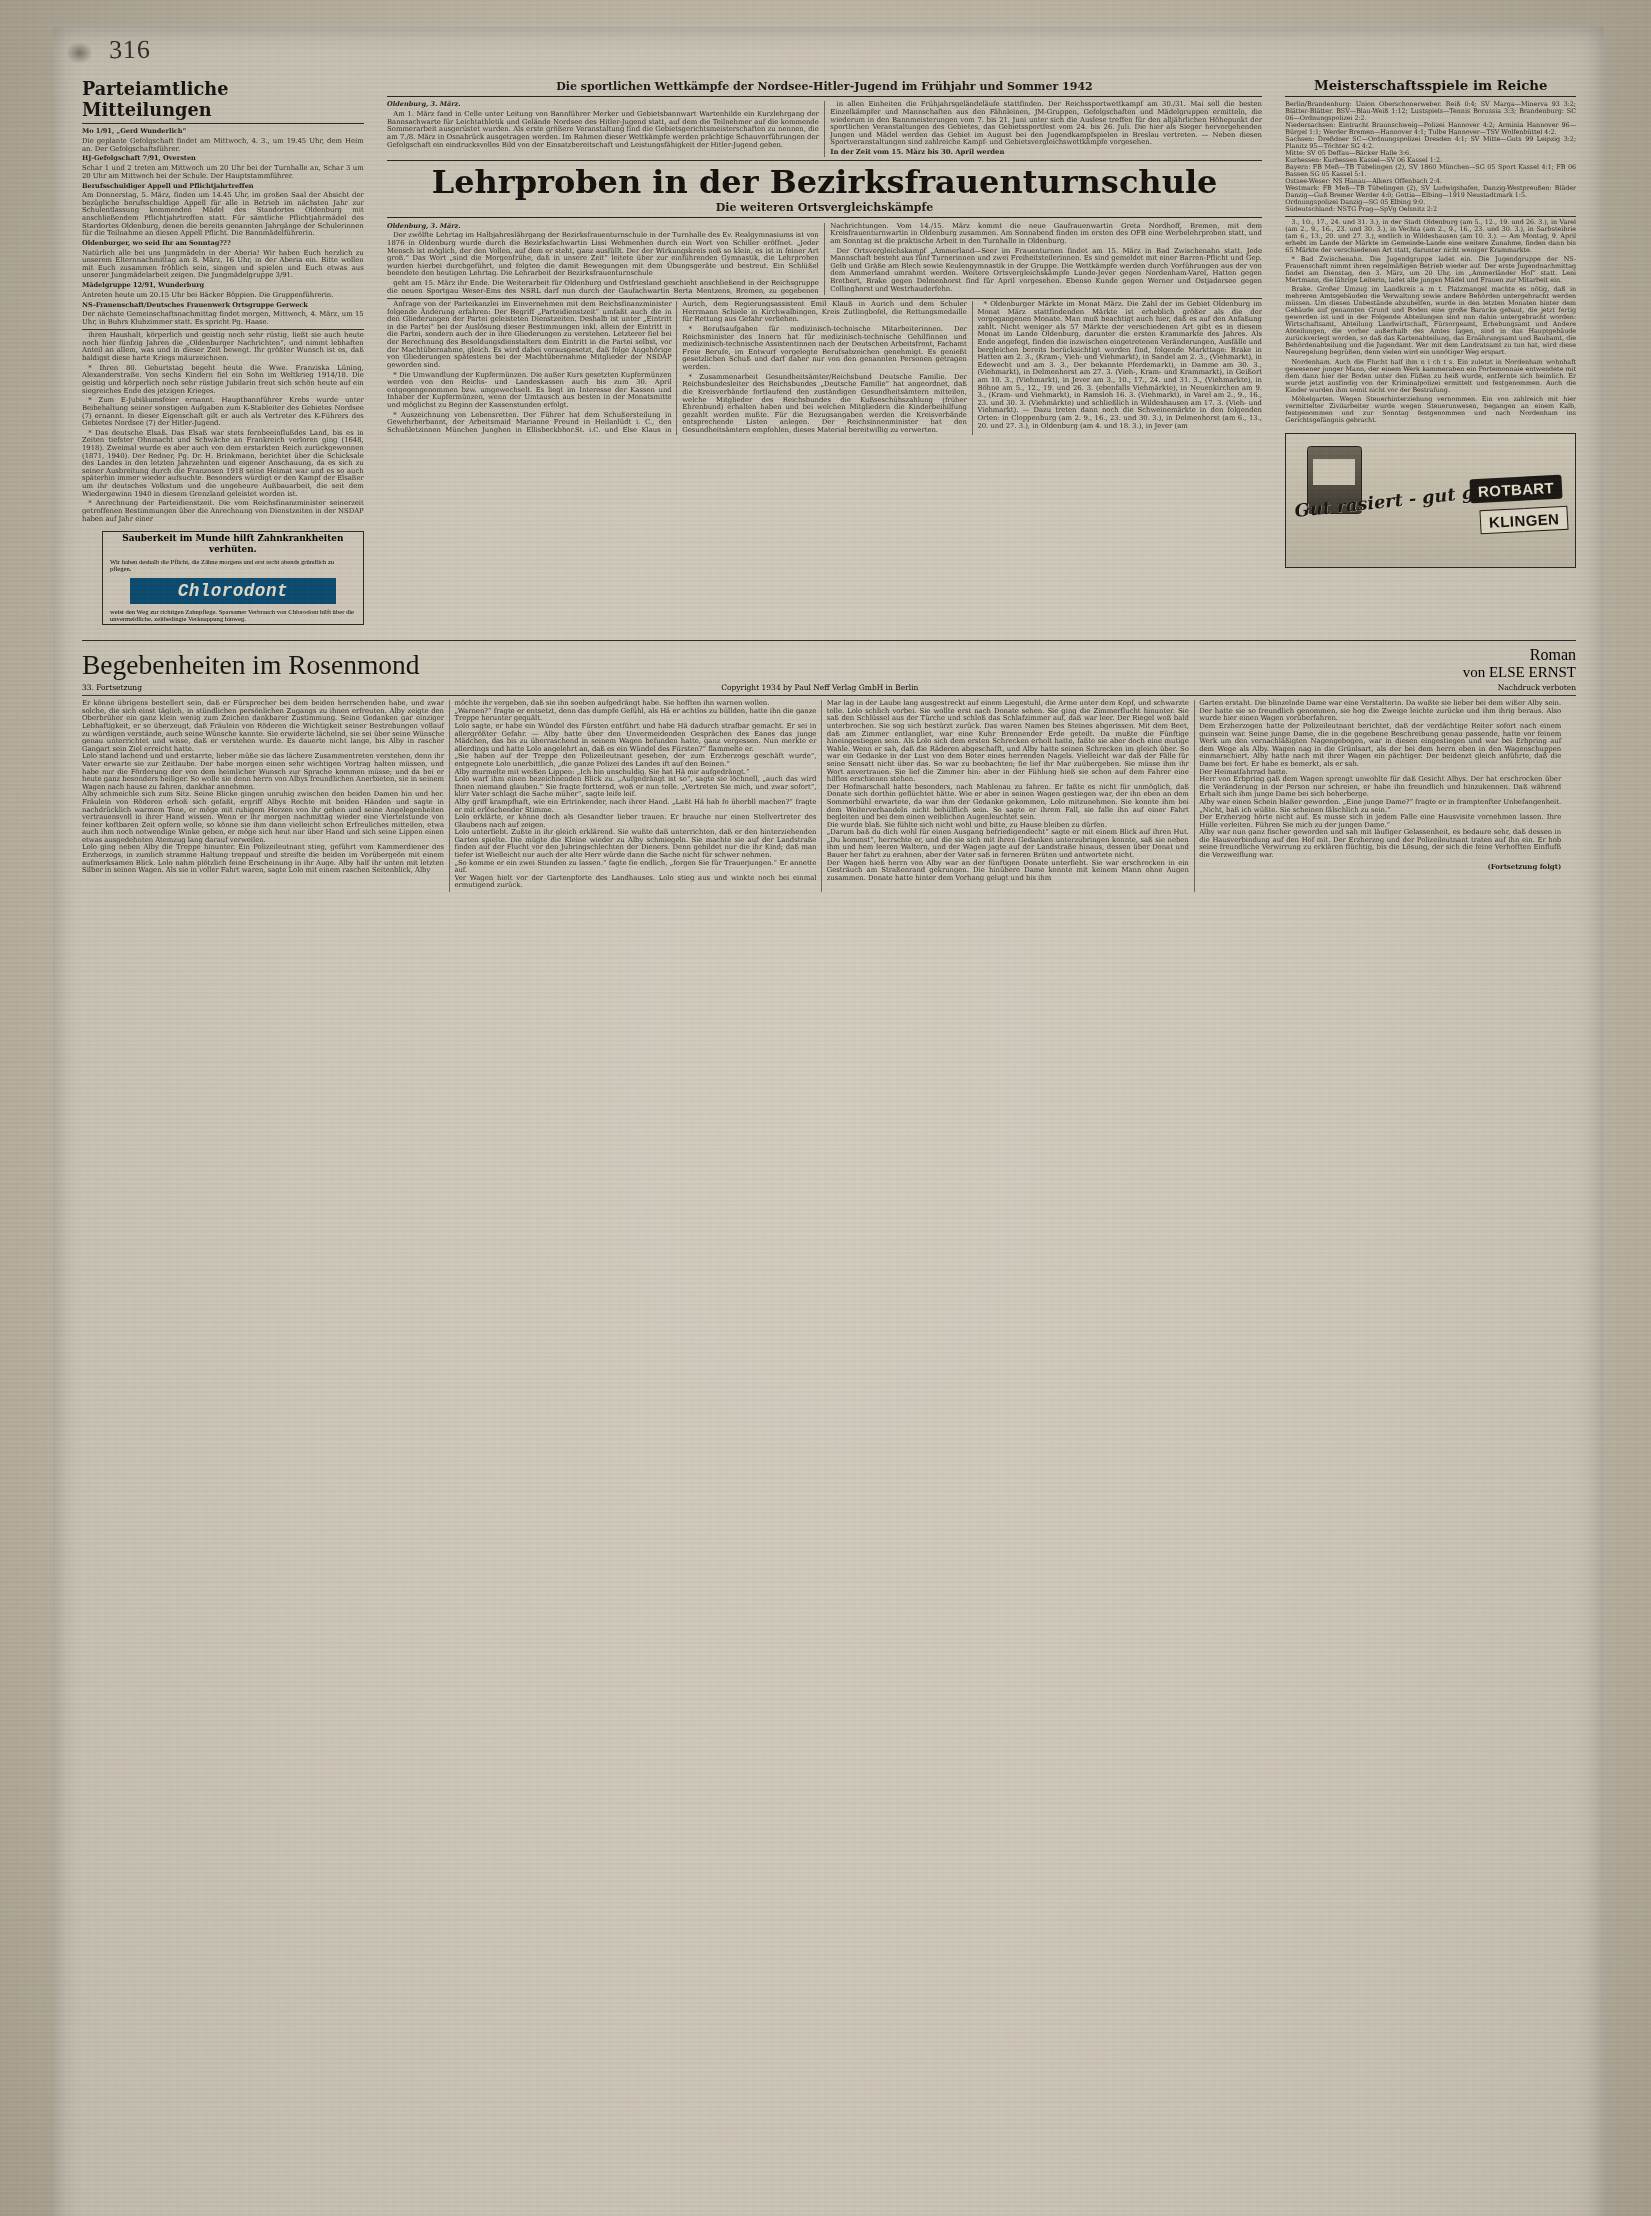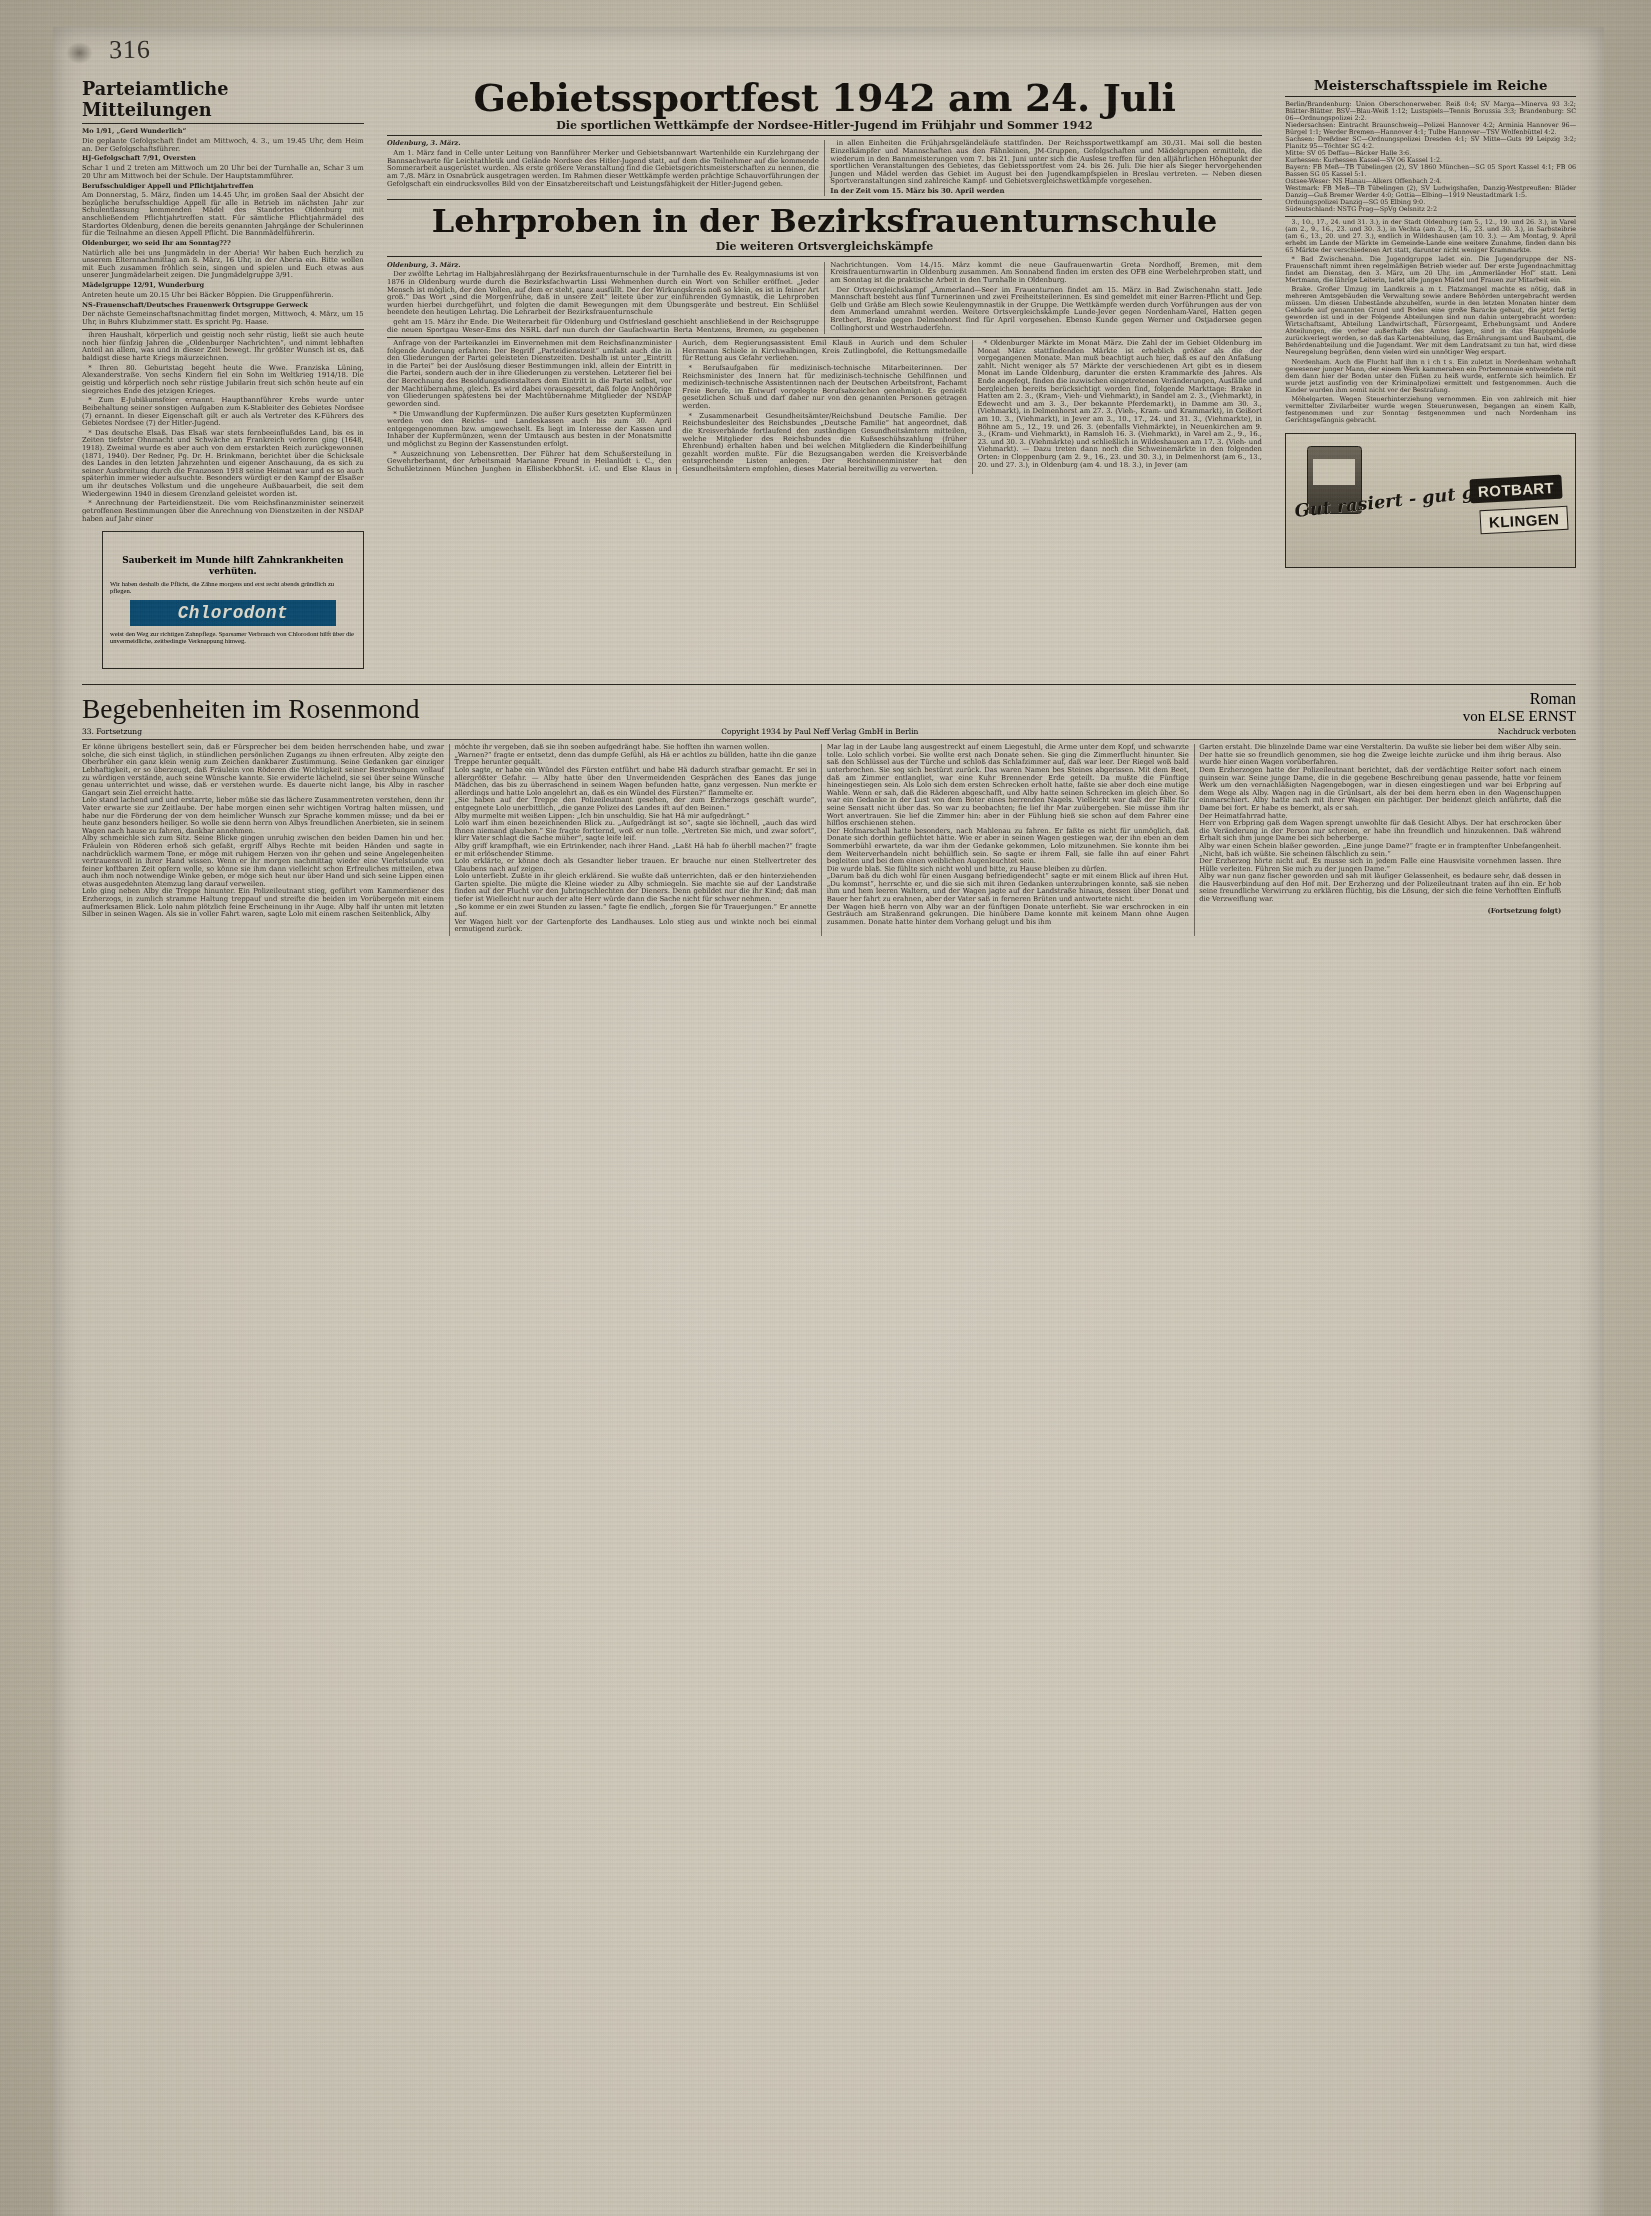--- a/index.html
+++ b/index.html
@@ -83,21 +83,21 @@
     font-family:"DejaVu Serif",serif;font-weight:bold;
     font-size:32px;line-height:34px;text-align:center;color:#14110d;
   }
   .dateline{font-style:italic;font-size:6.6px;}
   .twocol-inner{column-count:2;column-gap:11.5px;column-rule:0.4px solid #6b655a;}
   .threecol-inner{column-count:3;column-gap:10.6px;column-rule:0.4px solid #6b655a;}
   .vrule{width:0.4px;background:#6b655a;}
   
   .ad-box{
     border:1.3px solid #2a2620;
-    padding:23px 7px;margin-top:8px;background:rgba(205,198,183,.5);
+    padding:1px 7px;margin-top:8px;background:rgba(205,198,183,.5);
     text-align:center;
     margin-left:20px;
   }
   .ad-head{font-weight:bold;font-size:8.9px;line-height:10.6px;font-family:"DejaVu Serif",serif;}
   .ad-body{font-size:6.6px;line-height:7.5px;text-align:left;margin-top:3.5px;}
   .chloro{
     margin:5.3px auto 4.4px auto;
     background:#0c4a6e;color:#ded8c8;
     font-family:Liberation Mono, monospace;
     font-style:italic;font-weight:bold;font-size:17.7px;
@@ -208,21 +208,20 @@
           <div class="ad-head">Sauberkeit im Munde hilft Zahnkrankheiten verhüten.</div>
           <div class="ad-body">Wir haben deshalb die Pflicht, die Zähne morgens und erst recht abends gründlich zu pflegen.</div>
           <div class="chloro">Chlorodont</div>
           <div class="ad-body">weist den Weg zur richtigen Zahnpflege. Sparsamer Verbrauch von Chlorodont hilft über die unvermeidliche, zeitbedingte Verknappung hinweg.</div>
         </div>
       </div>
 
       <div class="vrule"></div>
 
       <div class="colB">
-        <div class="banner">Gebietssportfest 1942 am 24. Juli</div>
         <div class="banner-sub">Die sportlichen Wettkämpfe der Nordsee-Hitler-Jugend im Frühjahr und Sommer 1942</div>
         <div class="rule"></div>
         <div class="twocol-inner col-text">
           <p class="noind"><span class="b dateline">Oldenburg, 3. März.</span></p>
           <p>Am 1. März fand in Celle unter Leitung von Bannführer Merker und Gebietsbannwart Wartenhilde ein Kurzlehrgang der Bannsachwarte für Leichtathletik und Gelände Nordsee des Hitler-Jugend statt, auf dem die Teilnehmer auf die kommende Sommerarbeit ausgerüstet wurden. Als erste größere Veranstaltung find die Gebietsgerichtsmeisterschaften zu nennen, die am 7./8. März in Osnabrück ausgetragen werden. Im Rahmen dieser Wettkämpfe werden prächtige Schauvorführungen der Gefolgschaft ein eindrucksvolles Bild von der Einsatzbereitschaft und Leistungsfähigkeit der Hitler-Jugend geben.</p>
           <p>in allen Einheiten die Frühjahrsgeländeläufe stattfinden. Der Reichssportwettkampf am 30./31. Mai soll die besten Einzelkämpfer und Mannschaften aus den Fähnleinen, JM-Gruppen, Gefolgschaften und Mädelgruppen ermitteln, die wiederum in den Bannmeisterungen vom 7. bis 21. Juni unter sich die Auslese treffen für den alljährlichen Höhepunkt der sportlichen Veranstaltungen des Gebietes, das Gebietssportfest vom 24. bis 26. Juli. Die hier als Sieger hervorgehenden Jungen und Mädel werden das Gebiet im August bei den Jugendkampfspielen in Breslau vertreten. — Neben diesen Sportveranstaltungen sind zahlreiche Kampf- und Gebietsvergleichswettkämpfe vorgesehen.</p>
           <p class="noind b center">In der Zeit vom 15. März bis 30. April werden</p>
         </div>
 
         <div class="rule"></div>

